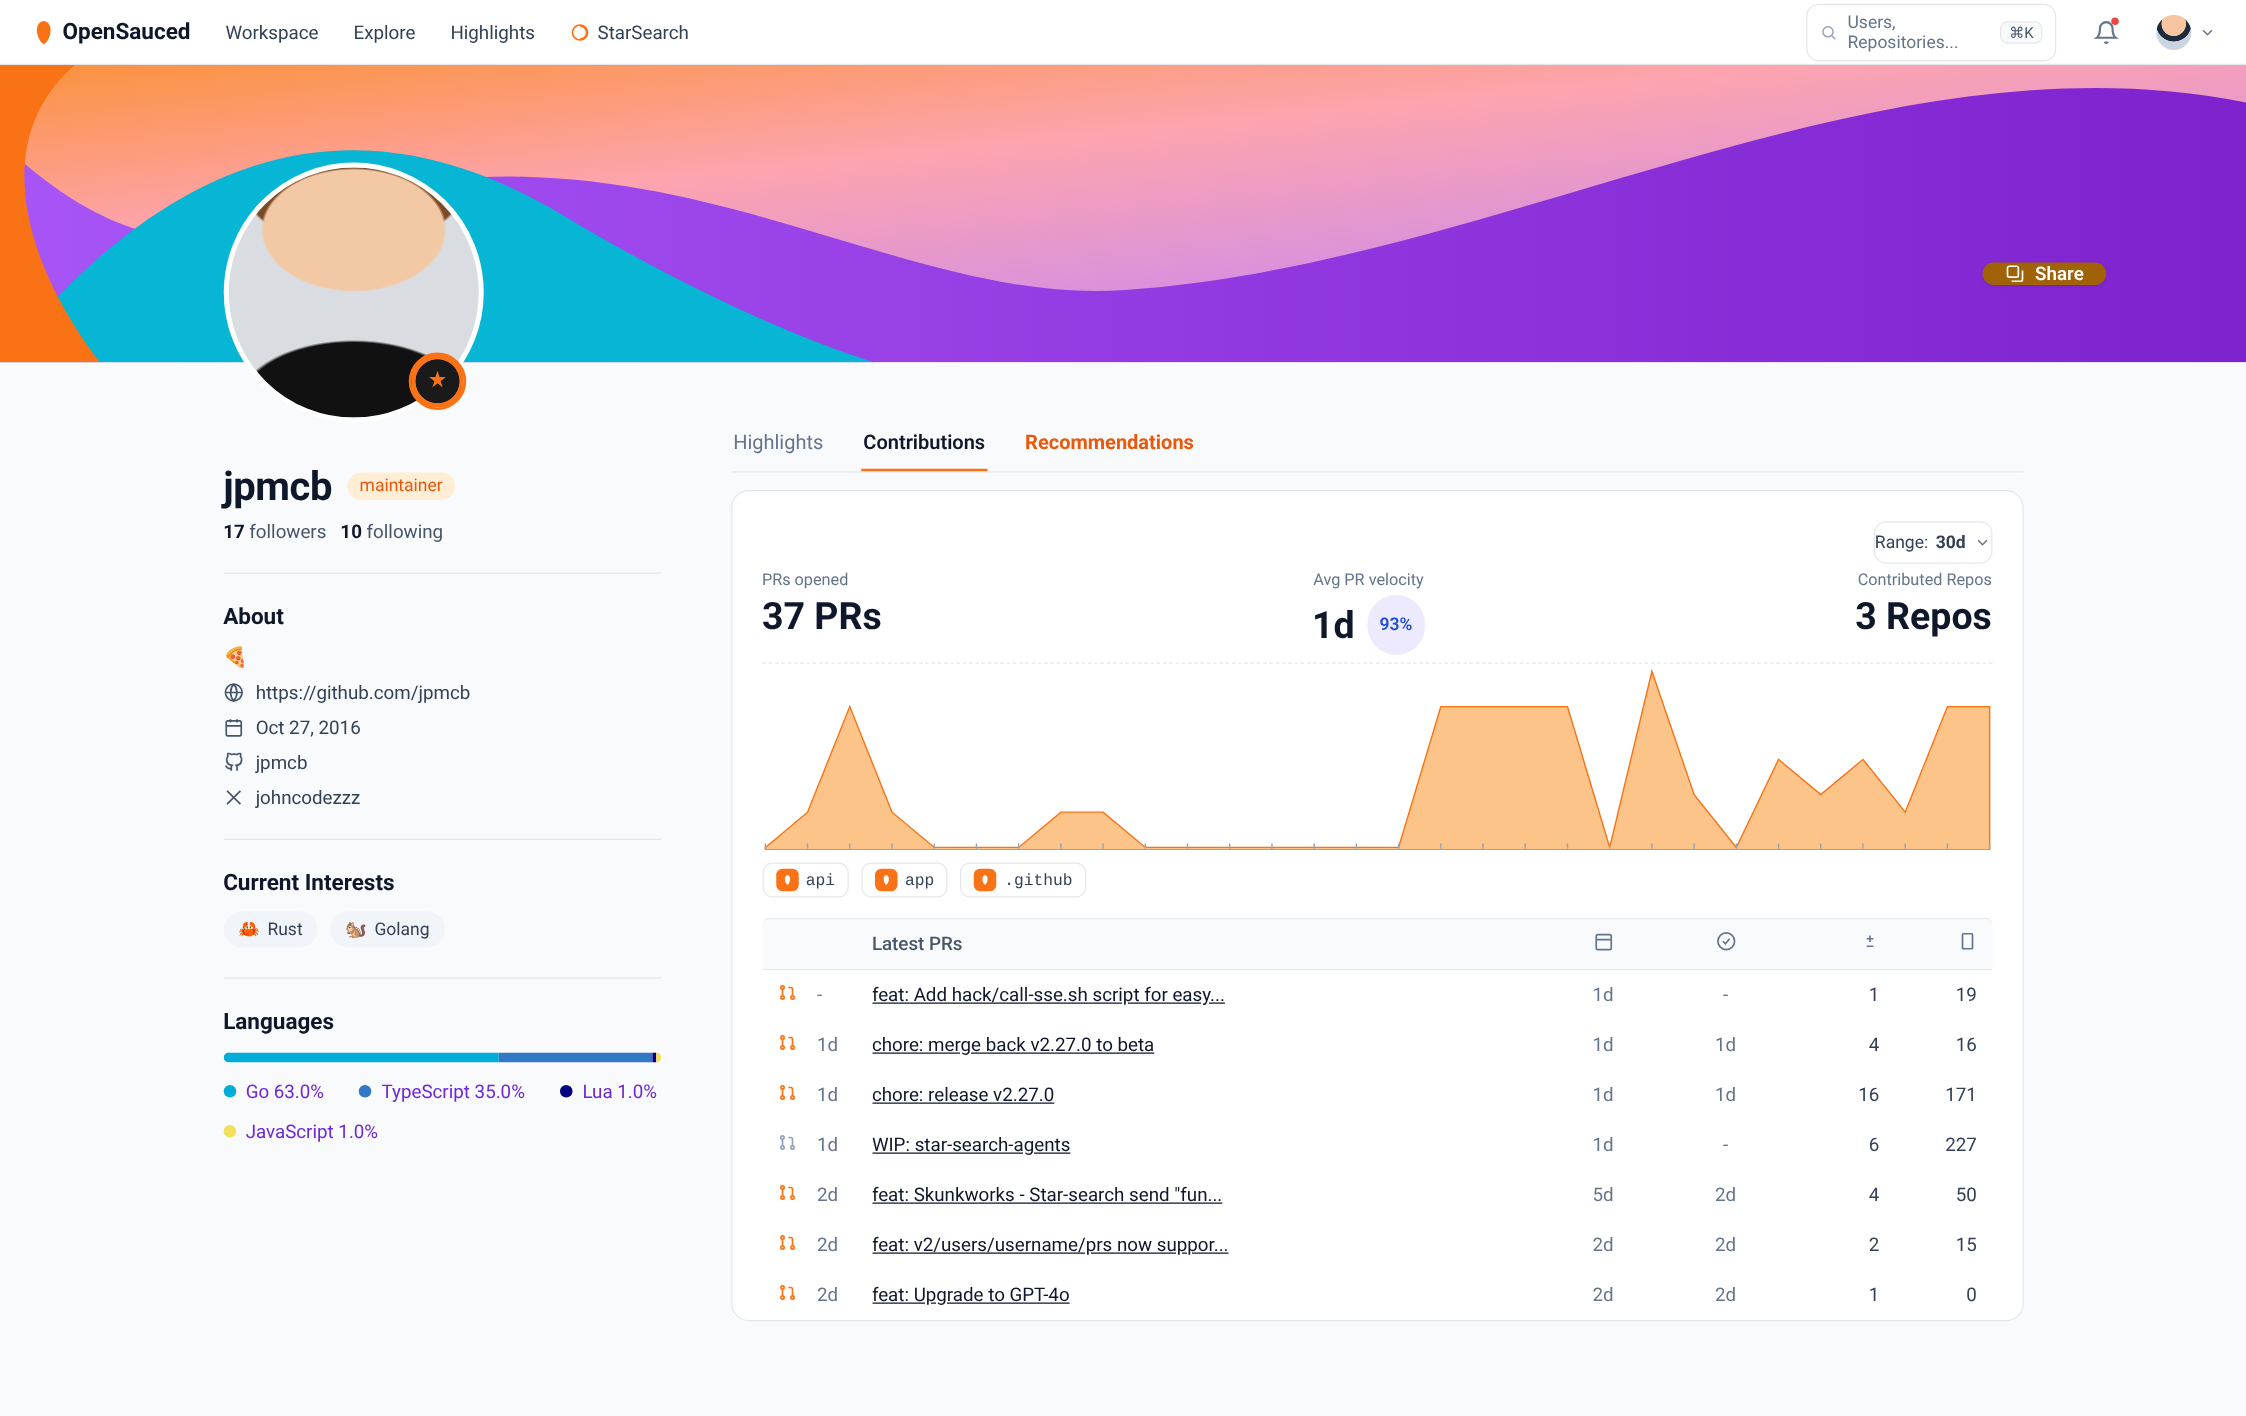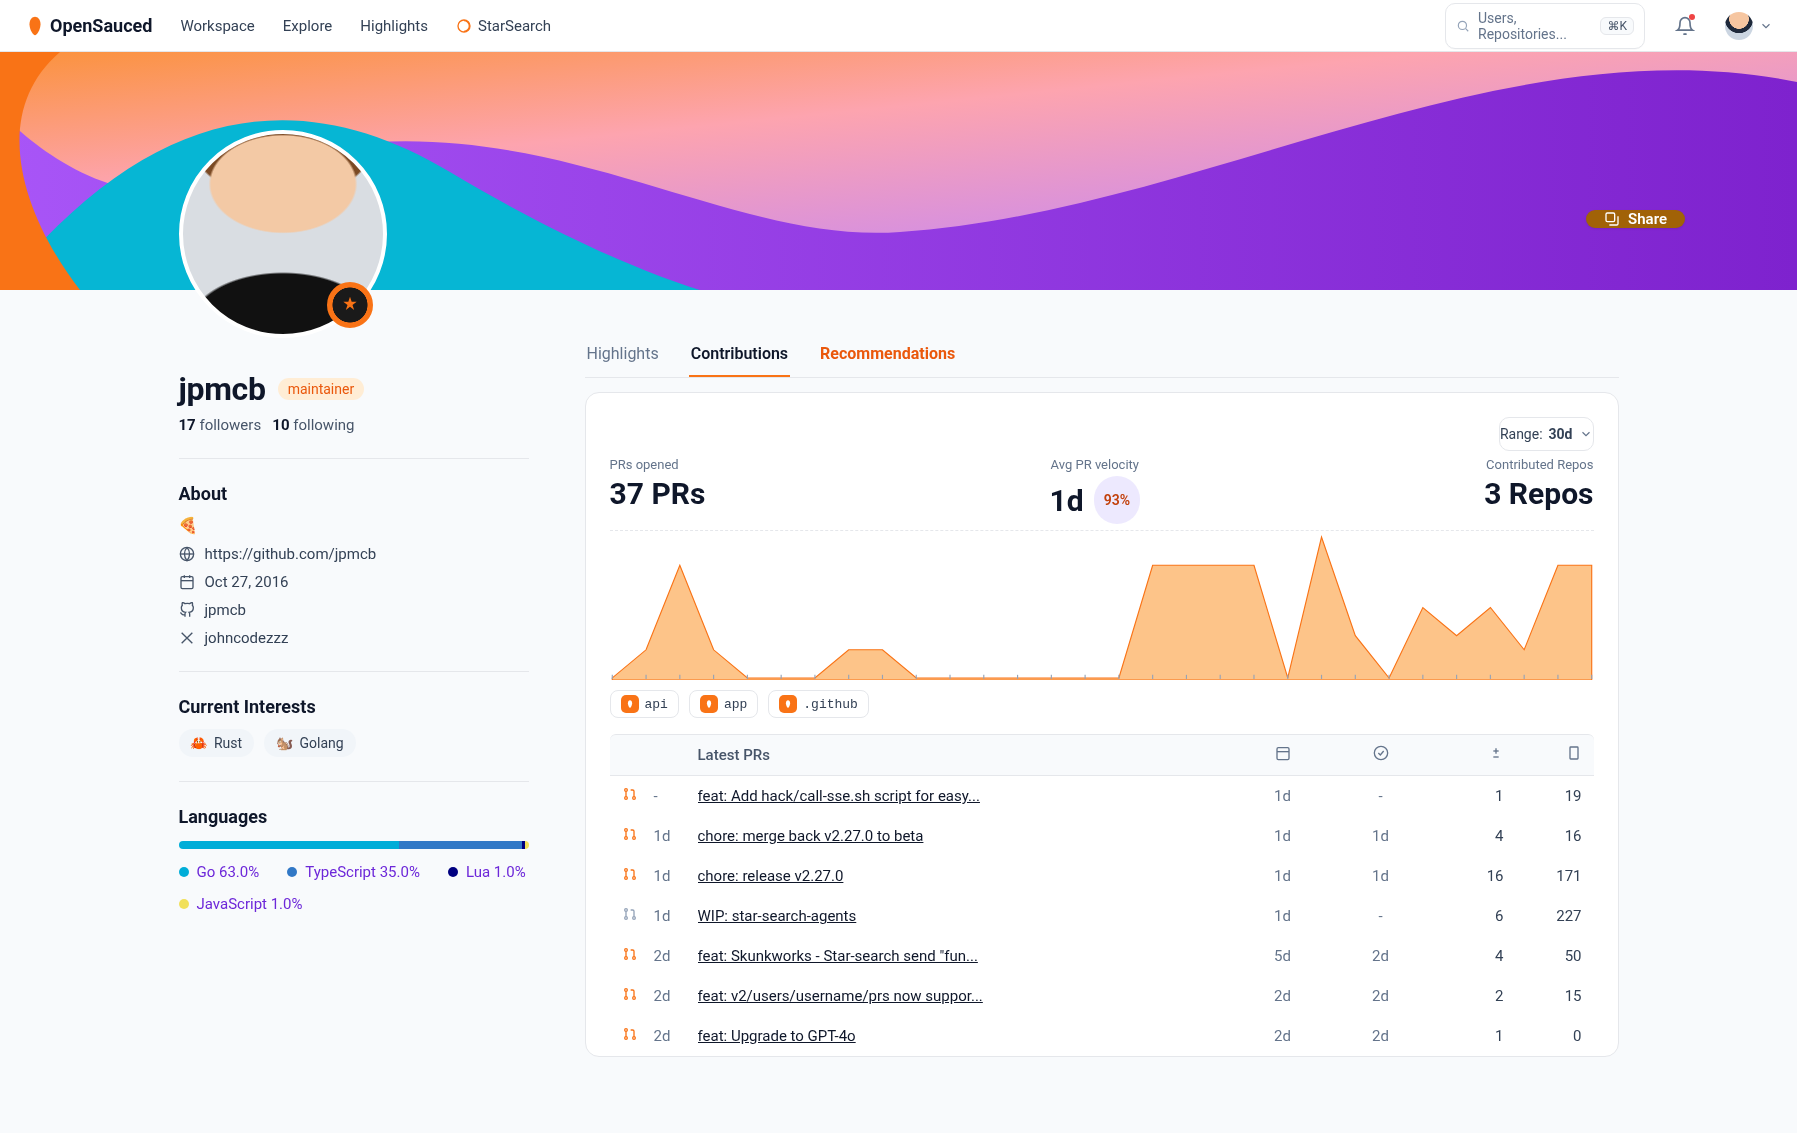--- a/index.html
+++ b/index.html
@@ -165,21 +165,21 @@
 
 .stats-row {
   display:flex; justify-content:space-between;
   margin-top: 6px; margin-bottom: 0px;
 }
 .stat .lbl { font-size: 13px; color:#64748b; }
 .stat .val { font-size: 30px; font-weight: 700; margin-top:4px; display:flex; align-items:center; gap:10px;}
 .stat.r { text-align:right; }
 .stat.c { text-align:center; }
 .vel-pill {
-  background:#ede9fe; color:#c2410c; font-size:14px;
+  background:#ede9fe; color:#1d4ed8; font-size:14px;
   padding:16px 10px; border-radius:999px; font-weight:600;
 }
 
 .chart {
   width: 100%; height: 150px; margin-top: 6px;
   border-top: 1px dashed #e5e7eb; padding-top: 4px;
 }
 .chart svg { width:100%; height:100%; display:block; }
 
 .repo-chips { display:flex; gap:10px; margin-top: 10px; }

